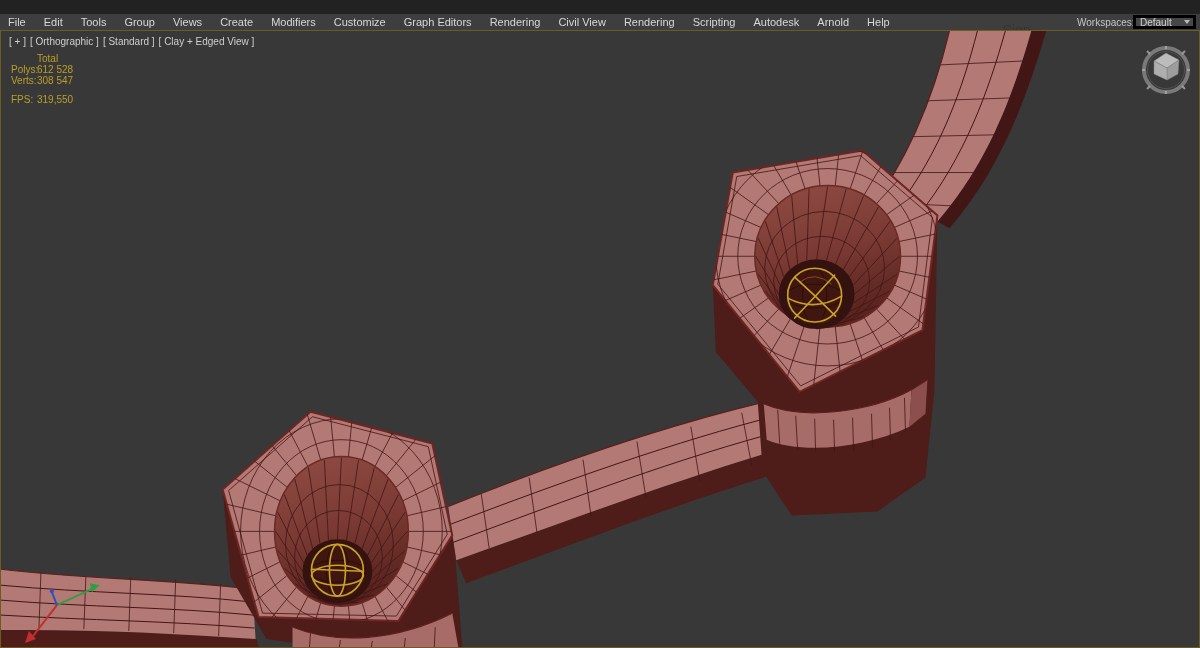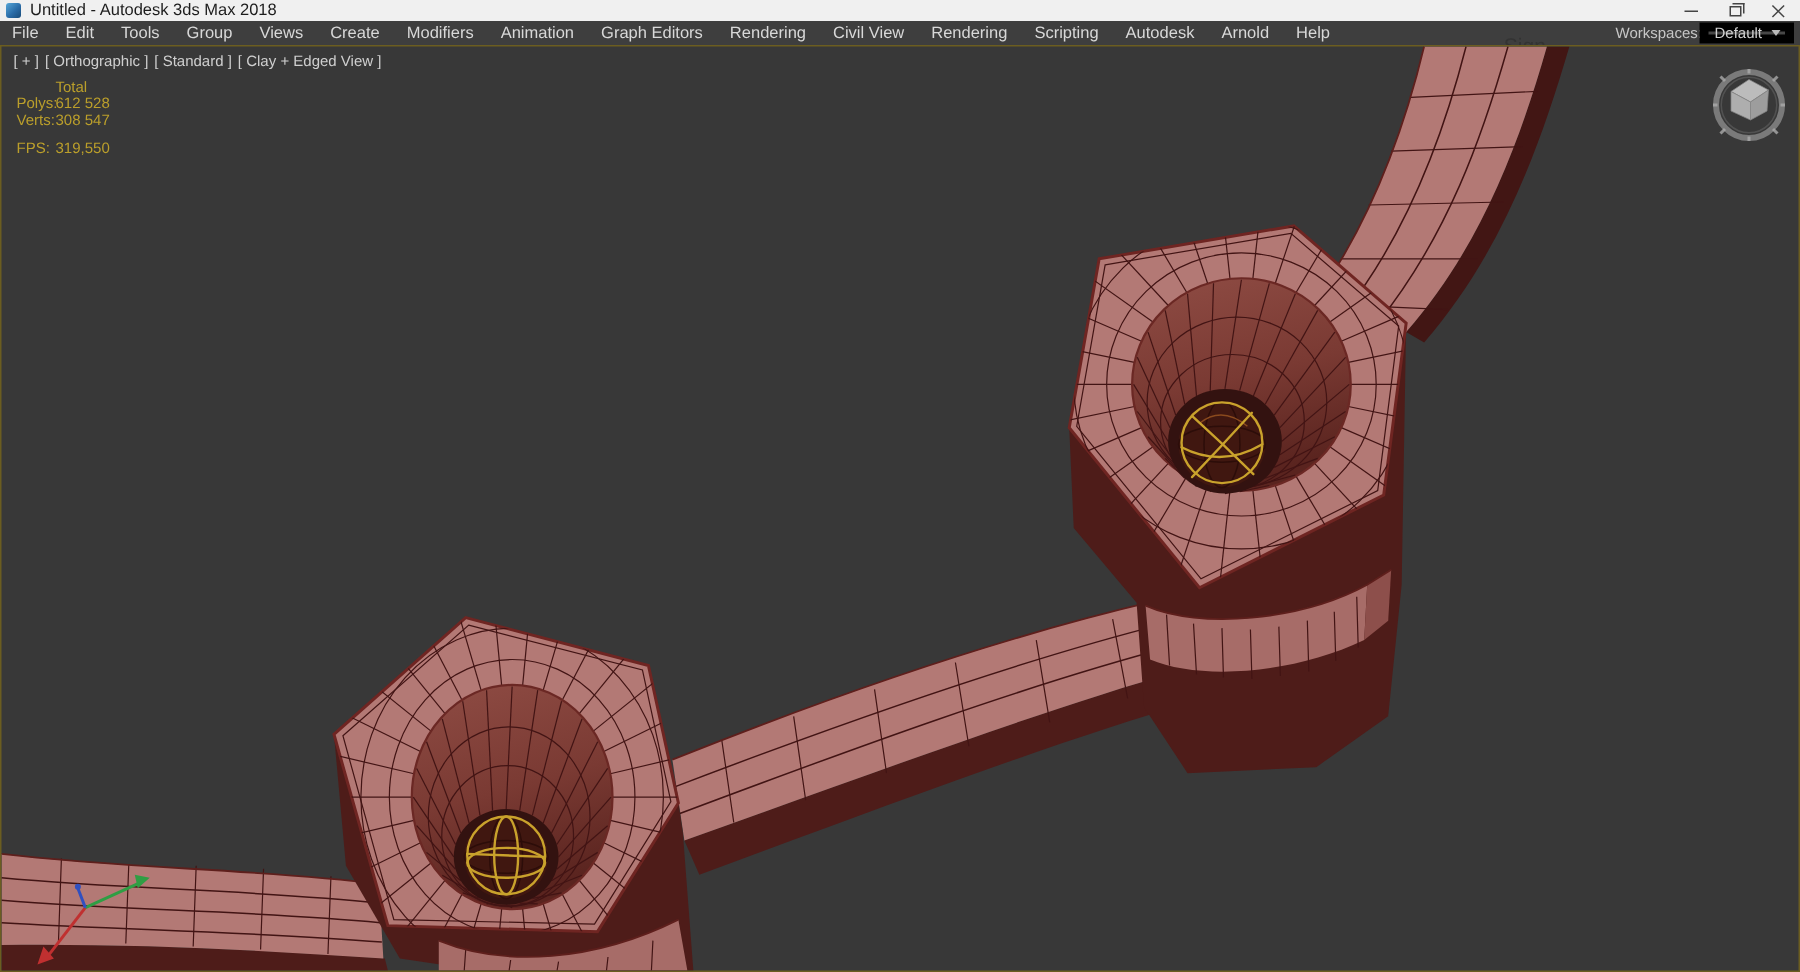--- a/index.html
+++ b/index.html
@@ -34,21 +34,21 @@
     display:flex;align-items:center;font-size:11px;color:#d8d8d8;}
   .menu-item{padding:15px 9px;line-height:16px;white-space:nowrap;cursor:default;}
   .menu-item:first-child{padding-left:8px;}
   .signin{position:absolute;left:985px;top:0;width:67px;height:15px;background:#ececec;
     border-radius:1px;display:flex;align-items:center;color:#333;font-size:14px;margin-top:16px;}
   .signin .uicon{margin:0 4px 0 5px;}
   .chev{width:0;height:0;border-left:3.5px solid transparent;border-right:3.5px solid transparent;
     border-top:4px solid #555;margin-left:auto;margin-right:6px;}
   .ws-label{position:absolute;left:1077px;top:2px;font-size:10px;color:#c6c6c6;line-height:13px;}
   .ws-select{position:absolute;left:1133px;top:1px;width:63px;height:14px;background:#474747;
-    border:6px solid #000000;display:flex;align-items:center;font-size:10px;color:#d2d2d2;}
+    border:3px solid #000000;display:flex;align-items:center;font-size:10px;color:#d2d2d2;}
   .ws-select .val{padding-left:4px;}
   .ws-select .chev{border-top-color:#bbb;margin-right:3px;}
 
   
   .viewport{position:absolute;left:0;top:30px;width:1200px;height:618px;
     background:var(--background);border:1px solid var(--viewport-border);}
   .scene{position:absolute;left:0;top:0;width:100%;height:100%;display:block;}
   .vp-label{position:absolute;left:8px;top:5px;font-size:10px;color:#cfcfcf;display:flex;gap:4px;white-space:nowrap;}
   .vp-label span{cursor:default;}
   .stats{position:absolute;left:10px;top:22px;font-size:10px;color:var(--stats-text);line-height:11px;}
@@ -65,45 +65,30 @@
   .wire{stroke:var(--edge);stroke-width:.8;fill:none;}
   .wireB{stroke:var(--edge);stroke-width:1;fill:none;}
   .sil2{stroke:#5e1f1c;stroke-width:1.2;fill:none;}
   .sel{stroke:var(--selection);stroke-width:1.6;fill:none;stroke-linecap:round;}
 </style>
 </head>
 <body>
 
 <div id="app">
 
-  <div class="titlebar">
-    <div class="app-icon"></div>
-    <div class="win-title">Untitled - Autodesk 3ds Max 2018</div>
-    <div class="win-controls">
-      <div class="win-btn">
-          <span class="ico-min"></span>
-        </div>
-      <div class="win-btn">
-          <span class="ico-restore"></span>
-        </div>
-      <div class="win-btn">
-          <span class="ico-close"></span>
-        </div>
-    </div>
-  </div>
 
   <div class="menubar">
     <div class="menu-item">File</div>
     <div class="menu-item">Edit</div>
     <div class="menu-item">Tools</div>
     <div class="menu-item">Group</div>
     <div class="menu-item">Views</div>
     <div class="menu-item">Create</div>
     <div class="menu-item">Modifiers</div>
-    <div class="menu-item">Animation</div>
+    <div class="menu-item">Customize</div>
     <div class="menu-item">Graph Editors</div>
     <div class="menu-item">Rendering</div>
     <div class="menu-item">Civil View</div>
     <div class="menu-item">Rendering</div>
     <div class="menu-item">Scripting</div>
     <div class="menu-item">Autodesk</div>
     <div class="menu-item">Arnold</div>
     <div class="menu-item">Help</div>
 
     <div class="signin">

